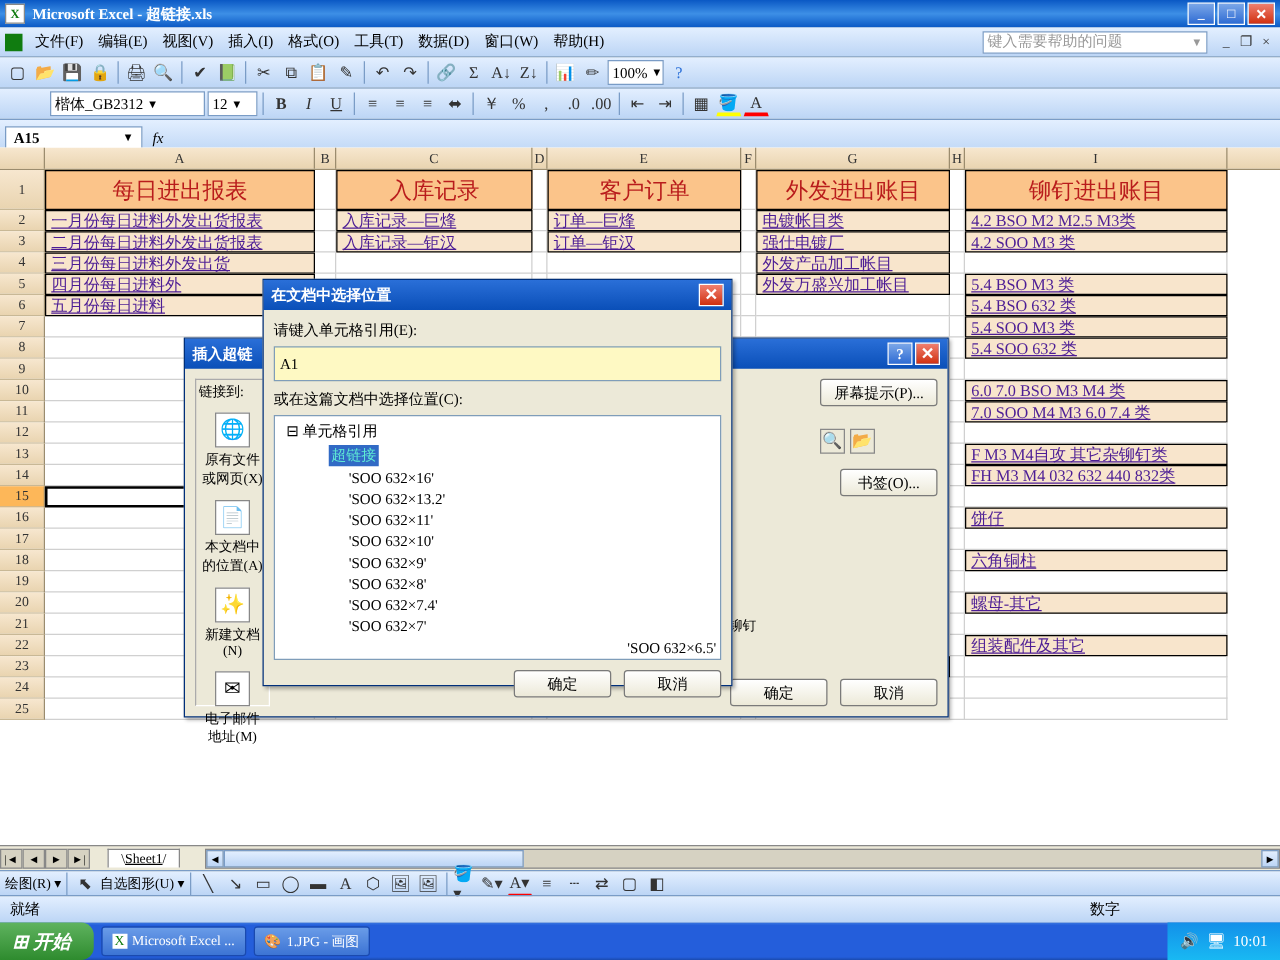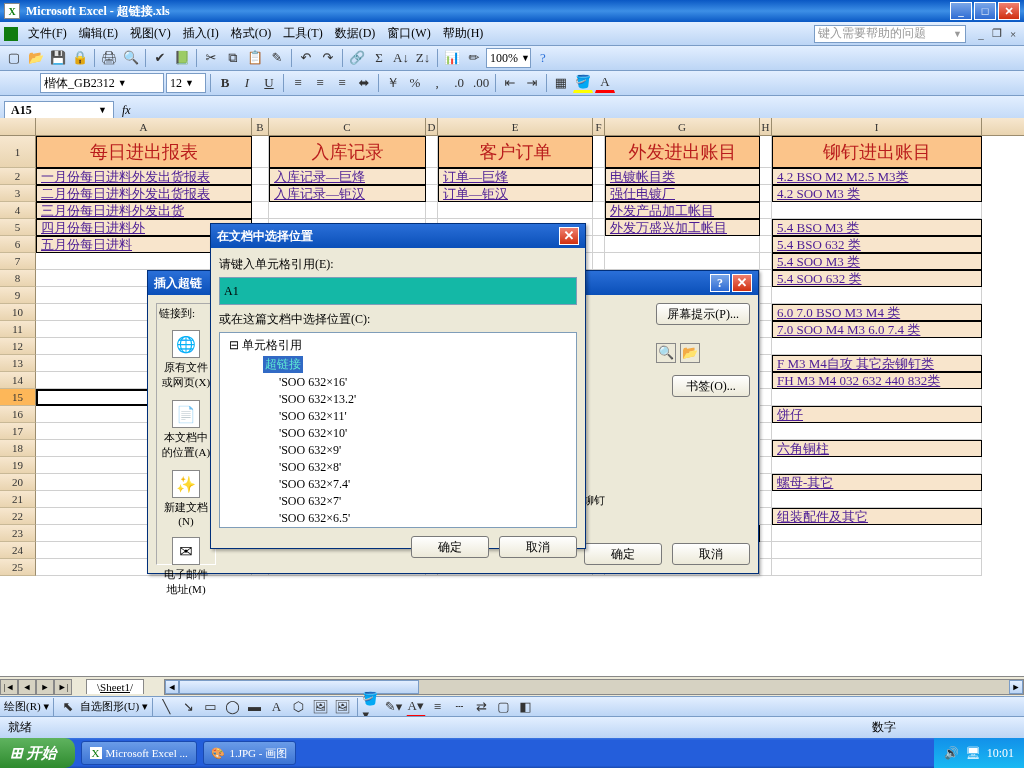--- a/index.html
+++ b/index.html
@@ -10,21 +10,21 @@
 .titlebar .sp { flex: 1; }
 .win-btn { width: 22px; height: 18px; margin-left: 2px; border: 1px solid #fff; display: inline-flex; align-items: center; justify-content: center; font-size: 11px; }
 .win-btn.min,.win-btn.max { background: linear-gradient(#7ba7e8,#2e6bd3); }
 .win-btn.close { background: linear-gradient(#f08070,#d03010); }
 .logo { width: 16px; height: 16px; background: #fff; margin-right: 6px; display: inline-flex; align-items: center; justify-content: center; font-size: 10px; color: #107c10; font-weight: bold; border: 1px solid #888; }
 
 
 .menubar { height: 24px; background: linear-gradient(#e3efff,#bcd5f5); display: flex; align-items: center; padding: 0 4px; border-bottom: 1px solid #7a9cc6; }
 .menubar .logo2 { width: 14px; height: 14px; background: #107c10; margin-right: 4px; }
 .menuitem { padding: 2px 6px; color: #000; }
-.helpbox { width: 152px; height: 18px; background: #fff; border: 1px solid #7a9cc6; color: #999; padding: 0 3px; display: flex; align-items: center; margin-left: auto; }
+.helpbox { width: 180px; height: 18px; background: #fff; border: 1px solid #7a9cc6; color: #999; padding: 0 3px; display: flex; align-items: center; margin-left: auto; }
 .helpbox .dd { margin-left: auto; font-size: 9px; }
 .mdi { display: flex; margin-left: 6px; }
 .mdi .b { width: 14px; height: 14px; margin-left: 2px; font-size: 11px; display: inline-flex; align-items: center; justify-content: center; color: #333; }
 
 
 .toolbar { height: 25px; background: linear-gradient(#e3efff,#bcd5f5); display: flex; align-items: center; padding: 0 4px; border-bottom: 1px solid #7a9cc6; gap: 2px; }
 .tbtn { width: 20px; height: 20px; border: 1px solid transparent; display: inline-flex; align-items: center; justify-content: center; font-size: 13px; color: #333; }
 .tsep { width: 1px; height: 18px; background: #7a9cc6; margin: 0 2px; }
 .tcombo { height: 20px; background: #fff; border: 1px solid #7a9cc6; display: inline-flex; align-items: center; padding: 0 3px; }
 .tcombo .dd { font-size: 9px; margin-left: 3px; }
@@ -52,21 +52,21 @@
 .link { background: #f8e5cc; border: 1px solid #000; color: #4c1d95; text-decoration: underline; font-family: "KaiTi","楷体",serif; font-size: 13px; }
 .cursor-cell { border: 2px solid #000 !important; }
 
 
 .dlg { position: absolute; background: #ece9d8; border: 1px solid #002f7a; box-shadow: 2px 2px 3px rgba(0,0,0,.3); }
 .dlg-title { height: 24px; background: linear-gradient(#2a6fd8,#0a4fb8); color: #fff; font-weight: bold; display: flex; align-items: center; padding: 0 6px; }
 .dlg-title .sp { flex: 1; }
 .dlg-close { width: 20px; height: 18px; background: linear-gradient(#f08070,#d03010); color: #fff; border: 1px solid #fff; display: inline-flex; align-items: center; justify-content: center; font-size: 13px; }
 .dlg-help { width: 20px; height: 18px; background: linear-gradient(#7ba7e8,#2e6bd3); color: #fff; border: 1px solid #fff; display: inline-flex; align-items: center; justify-content: center; margin-right: 2px; }
 .dlg-body { padding: 8px; }
-.field { width: 100%; height: 20px; background: #14b8a6; border: 1px solid #7f9db9; padding: 13px 4px; display: flex; align-items: center; }
+.field { width: 100%; height: 20px; background: #fef9c3; border: 1px solid #7f9db9; padding: 13px 4px; display: flex; align-items: center; }
 .btn { height: 22px; min-width: 78px; background: linear-gradient(#fff,#ece9d8); border: 1px solid #7a7a7a; border-radius: 3px; display: inline-flex; align-items: center; justify-content: center; padding: 0 10px; }
 .tree { background: #fff; border: 1px solid #7f9db9; padding: 3px; font-size: 12px; overflow: hidden; }
 .tree-item { padding: 1px 0 1px 24px; white-space: nowrap; }
 .tree-root { padding-left: 6px; }
 .tree-sel { background: #316ac5; color: #5eead4; display: inline-block; padding: 0 2px; }
 .linkto { width: 60px; background: #ece9d8; border: 1px inset #fff; padding: 2px; }
 .linkto-btn { text-align: center; padding: 4px 0; font-size: 11px; }
 .linkto-ico { width: 28px; height: 28px; margin: 2px auto; border: 1px solid #888; display: flex; align-items: center; justify-content: center; font-size: 16px; background: #fff; }
 
 
@@ -573,21 +573,21 @@
       <div class="tree-item" style="padding-left:40px"><span class="tree-sel">超链接</span></div>
       <div id="tree-items">
             <div class="tree-item" style="padding-left: 56px;">'SOO 632×16'</div>
             <div class="tree-item" style="padding-left: 56px;">'SOO 632×13.2'</div>
             <div class="tree-item" style="padding-left: 56px;">'SOO 632×11'</div>
             <div class="tree-item" style="padding-left: 56px;">'SOO 632×10'</div>
             <div class="tree-item" style="padding-left: 56px;">'SOO 632×9'</div>
             <div class="tree-item" style="padding-left: 56px;">'SOO 632×8'</div>
             <div class="tree-item" style="padding-left: 56px;">'SOO 632×7.4'</div>
             <div class="tree-item" style="padding-left: 56px;">'SOO 632×7'</div>
-            <div class="tree-item" style="padding-left: 56px;">'SOO 632×6.5'</div>
+            <div class="tree-item" style="padding-left: 56px; text-align: right;">'SOO 632×6.5'</div>
             <div class="tree-item" style="padding-left: 56px;">'SOO 632×6'</div>
           </div>
     </div>
     <div style="display:flex; justify-content:flex-end; gap:10px; margin-top:8px">
       <span class="btn">确定</span>
       <span class="btn">取消</span>
     </div>
   </div>
 </div>
 

